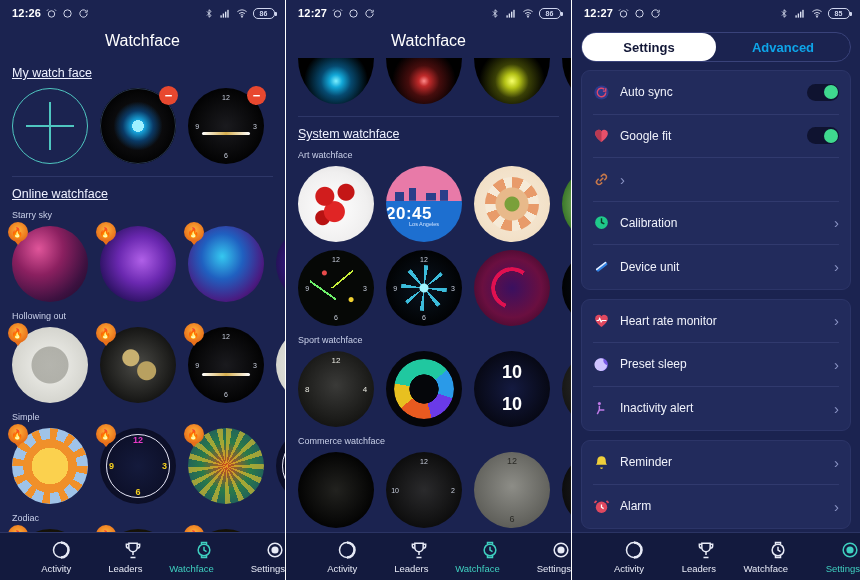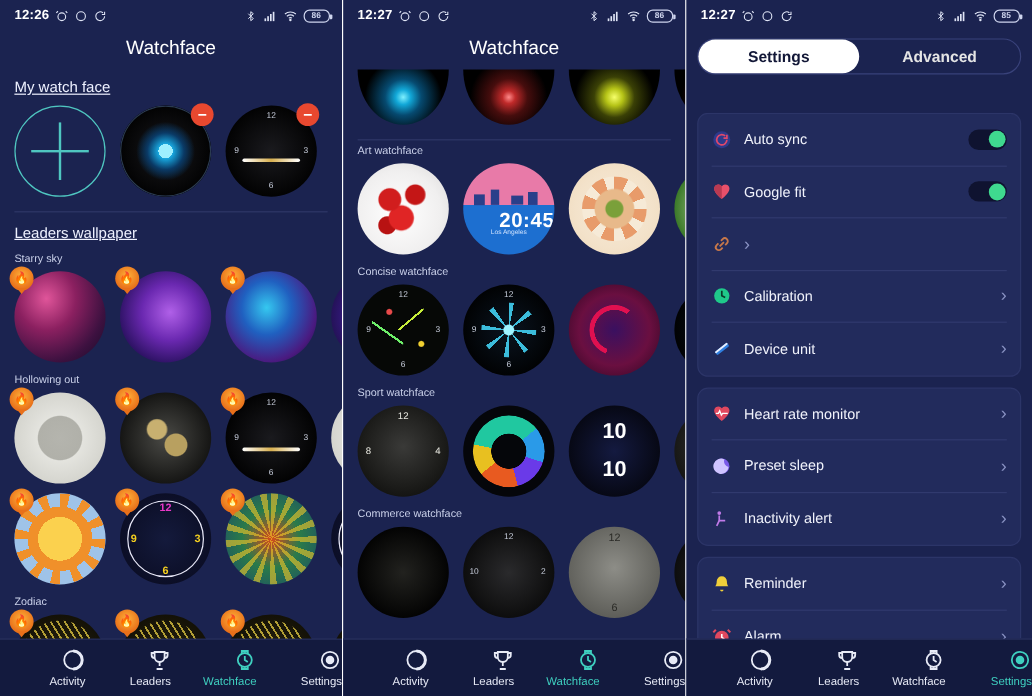--- a/index.html
+++ b/index.html
@@ -114,21 +114,21 @@
   .art-poppy { background: radial-gradient(circle at 45% 55%, #ffffff 0%, #f0efef 60%, #d8d6d6 100%); }
   .art-poppy::after {
     content: ""; position: absolute; inset: 18% 14% 14% 16%;
     background:
       radial-gradient(circle at 28% 32%, #d11d1d 0 9px, transparent 10px),
       radial-gradient(circle at 68% 24%, #c41616 0 8px, transparent 9px),
       radial-gradient(circle at 46% 62%, #e02525 0 10px, transparent 11px),
       radial-gradient(circle at 24% 74%, #b81212 0 7px, transparent 8px);
   }
   .art-city { background: linear-gradient(#e87aa8 0 46%, #1d6fd0 46% 100%); }
-  .art-city .time { position: absolute; left: 0; right: 0; top: 50%; text-align: right; color: #fff;
+  .art-city .time { position: absolute; left: 0; right: 0; top: 50%; text-align: left; color: #fff;
     font-size: 17px; font-weight: bold; letter-spacing: .5px; }
   .art-city .city { position: absolute; left: 0; right: 0; top: 73%; text-align: center; color: #cfe3ff; font-size: 5.5px; }
   .art-city::before {
     content: ""; position: absolute; left: 0; right: 0; top: 26%; height: 20%;
     background:
       linear-gradient(#2a3f8a, #2a3f8a) 14% 100%/9px 60% no-repeat,
       linear-gradient(#2a3f8a, #2a3f8a) 34% 100%/7px 85% no-repeat,
       linear-gradient(#2a3f8a, #2a3f8a) 60% 100%/10px 50% no-repeat,
       linear-gradient(#2a3f8a, #2a3f8a) 80% 100%/8px 72% no-repeat;
   }
@@ -241,29 +241,29 @@
     background: #131a3e; border-top: 1px solid #2b3464;
   }
   .navitem {
     flex: 1; display: flex; flex-direction: column; align-items: flex-end;
     gap: 3px; color: #e7eaf6; font-size: 9.5px;
   }
   .navitem.active { color: #3fd0c0; }
   .navicon { width: 20px; height: 20px; }
 
   
-  .settings-body { flex: 1 1 auto; overflow: hidden; padding: 0 9px; margin-top: 24px; }
+  .settings-body { flex: 1 1 auto; overflow: hidden; padding: 0 9px; }
   .tabs {
     margin: 6px 9px 8px; height: 30px; border-radius: 16px;
     border: 1px solid #39427a; display: flex; align-items: center;
     background: #1b2350;
   }
   .tab {
     flex: 1; height: 28px; display: flex; align-items: center; justify-content: center;
-    border-radius: 15px; font-size: 13px; font-weight: bold; color: #e5e5e5;
+    border-radius: 15px; font-size: 13px; font-weight: bold; color: #0ea5e9;
   }
   .tab.active { background: #ffffff; color: #121737; }
   .card {
     background: #222b5c; border-radius: 9px; margin-bottom: 9px;
     padding: 0 11px; border: 1px solid #2a3representative;
   }
   .card { border: 1px solid #2c3568; }
   .srow {
     height: 43.5px; display: flex; align-items: center; gap: 10px;
     border-bottom: 1px solid #313a6e; position: relative;
@@ -345,21 +345,21 @@
                 <span class="n6">6</span>
                 <span class="n9">9</span>
               </div>
             <div style="position:absolute;left:18%;right:18%;top:58%;height:3px;background:linear-gradient(90deg,#fff,#d8b050,#fff);border-radius:2px"></div>
           </div>
           <div class="badge-minus">−</div>
         </div>
       </div>
 
       <div class="divider"></div>
-      <div class="sec-title">Leaders wallpaper</div>
+      <div class="sec-title">Online watchface</div>
       <div class="sub-title">Starry sky</div>
       <div class="row">
         <div class="wf">
             <div class="wf-circle neb-a"></div>
             <div class="badge-hot">🔥</div>
           </div>
         <div class="wf">
             <div class="wf-circle neb-b"></div>
             <div class="badge-hot">🔥</div>
           </div>
@@ -396,20 +396,21 @@
               </div>
               <div style="position:absolute;left:18%;right:18%;top:60%;height:3px;background:linear-gradient(90deg,#fff,#d8b050,#fff);border-radius:2px"></div>
             </div>
             <div class="badge-hot">🔥</div>
           </div>
         <div class="wf">
             <div class="wf-circle hollow-white"></div>
           </div>
       </div>
 
+      <div class="sub-title">Simple</div>
       <div class="row">
         <div class="wf">
             <div class="wf-circle sun"></div>
             <div class="badge-hot">🔥</div>
           </div>
         <div class="wf">
             <div class="wf-circle neonring">
               <span class="nn top" style="left:50%;top:16%">12</span>
               <span class="nn" style="left:85%;top:50%">3</span>
               <span class="nn" style="left:50%;top:84%">6</span>
@@ -527,40 +528,40 @@
           </div>
         <div class="wf">
             <div class="wf-circle glow-yel"></div>
           </div>
         <div class="wf">
             <div class="wf-circle glow-red"></div>
           </div>
       </div>
 
       <div class="divider"></div>
+      <div class="sec-title">System watchface</div>
       <div class="sub-title">Art watchface</div>
       <div class="row">
         <div class="wf">
             <div class="wf-circle art-poppy"></div>
           </div>
         <div class="wf">
           <div class="wf-circle art-city">
             <span class="time">20:45</span>
             <span class="city">Los Angeles</span>
           </div>
         </div>
         <div class="wf">
             <div class="wf-circle art-mandala"></div>
           </div>
         <div class="wf">
             <div class="wf-circle art-green"></div>
           </div>
       </div>
 
-      <div class="sub-title">Concise watchface</div>
       <div class="row">
         <div class="wf">
             <div class="wf-circle sport-green">
               <div class="numdial">
                 <span class="n12">12</span>
                 <span class="n3">3</span>
                 <span class="n6">6</span>
                 <span class="n9">9</span>
               </div>
             </div>

